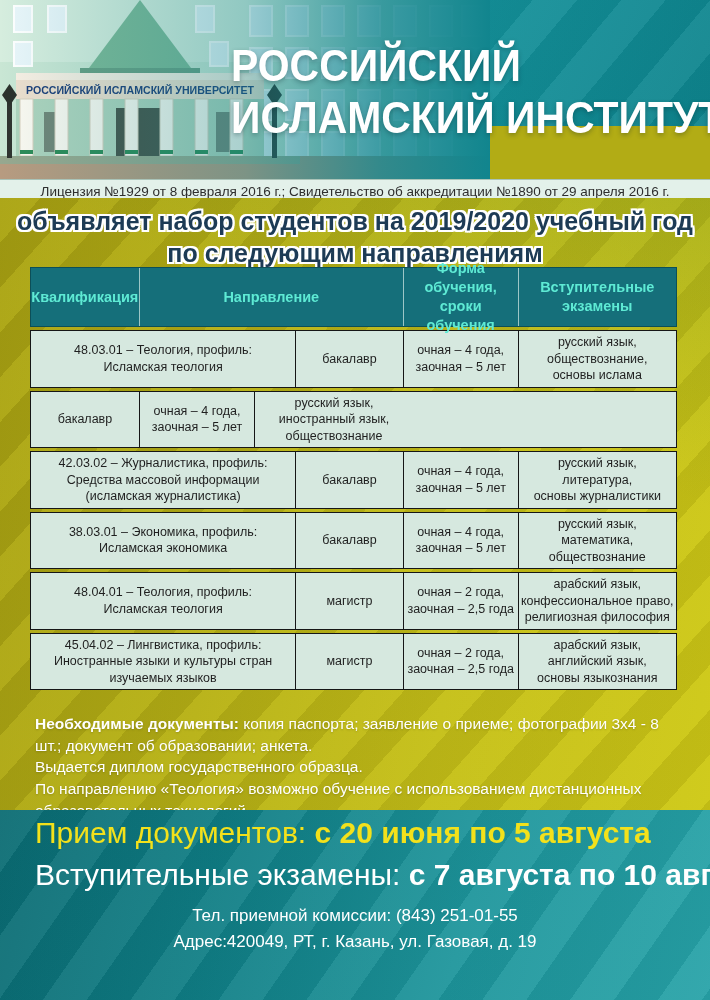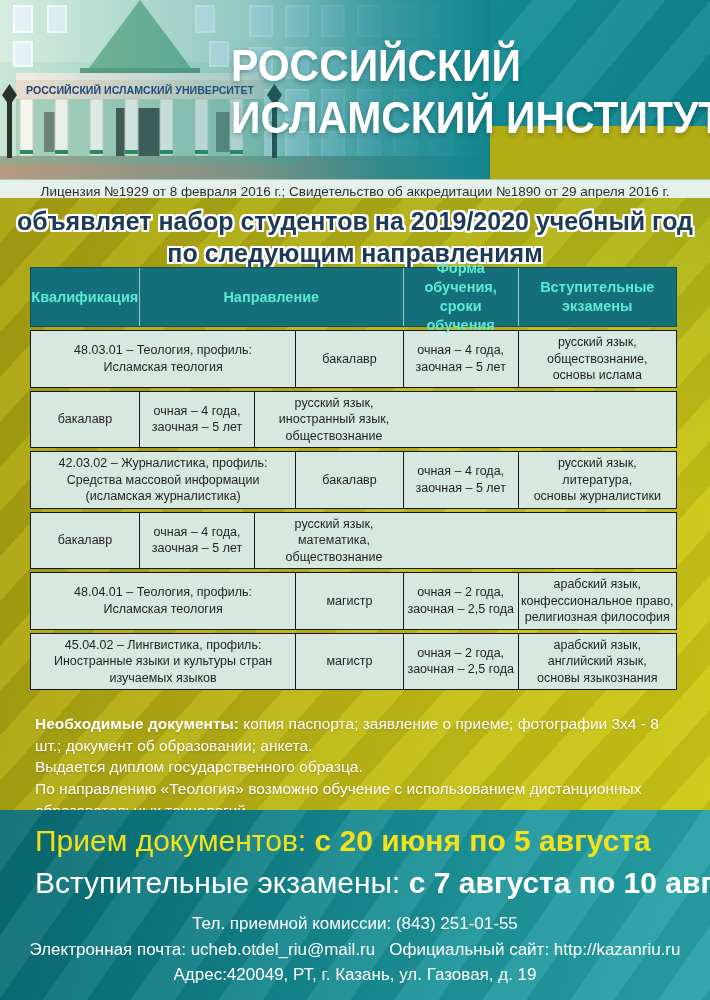--- a/index.html
+++ b/index.html
@@ -66,21 +66,21 @@
   .notes b{font-weight:bold;}
   .notes p{margin:0;}
   
   .footer{
     position:absolute;top:810px;left:0;width:710px;height:190px;color:#fff;
     background:
       repeating-linear-gradient(125deg, rgba(255,255,255,0.06) 0 36px, rgba(0,10,20,0.055) 36px 72px),
       linear-gradient(105deg,#0a6b72 0%,#0f7d84 30%,#1d959b 65%,#27a3a8 100%);
   }
   .period-line{margin:0 0 0 35px;font-size:30px;line-height:1.15;white-space:nowrap;}
-  .period-docs{padding-top:14px;color:#f3e11b;}
+  .period-docs{padding-top:6px;color:#f3e11b;}
   .period-exams{margin-top:7px;color:#ffffff;}
   .period-line .value{font-weight:bold;}
   .contacts{margin-top:11px;text-align:center;font-size:17px;line-height:1.5;}
   .contacts .site-part{margin-left:14px;}
 </style>
 </head>
 <body>
 
 <div class="poster">
 
@@ -229,20 +229,22 @@
 Средства массовой информации
 (исламская журналистика)</div>
         <div class="c w2">бакалавр</div>
         <div class="c w3">очная – 4 года,
 заочная – 5 лет</div>
         <div class="c w4">русский язык,
 литература,
 основы журналистики</div>
       </div>
       <div class="t-row">
+        <div class="c w1">38.03.01 – Экономика, профиль:
+Исламская экономика</div>
         <div class="c w2">бакалавр</div>
         <div class="c w3">очная – 4 года,
 заочная – 5 лет</div>
         <div class="c w4">русский язык,
 математика,
 обществознание</div>
       </div>
       <div class="t-row">
         <div class="c w1">48.04.01 – Теология, профиль:
 Исламская теология</div>
@@ -275,20 +277,17 @@
 
   <footer class="footer">
     <p class="period-line period-docs">
       <span class="label">Прием документов: </span><span class="value">с 20 июня по 5 августа</span>
     </p>
     <p class="period-line period-exams">
       <span class="label">Вступительные экзамены: </span><span class="value">с 7 августа по 10 августа</span>
     </p>
     <div class="contacts">
       <div>Тел. приемной комиссии: (843) 251-01-55</div>
-      <div>
-        <span>Электронная почта: ucheb.otdel_riu@mail.ru</span><span class="site-part">Официальный сайт: http://kazanriu.ru</span>
-      </div>
       <div>Адрес:420049, РТ, г. Казань, ул. Газовая, д. 19</div>
     </div>
   </footer>
 
 </div>
 
 </body></html>

